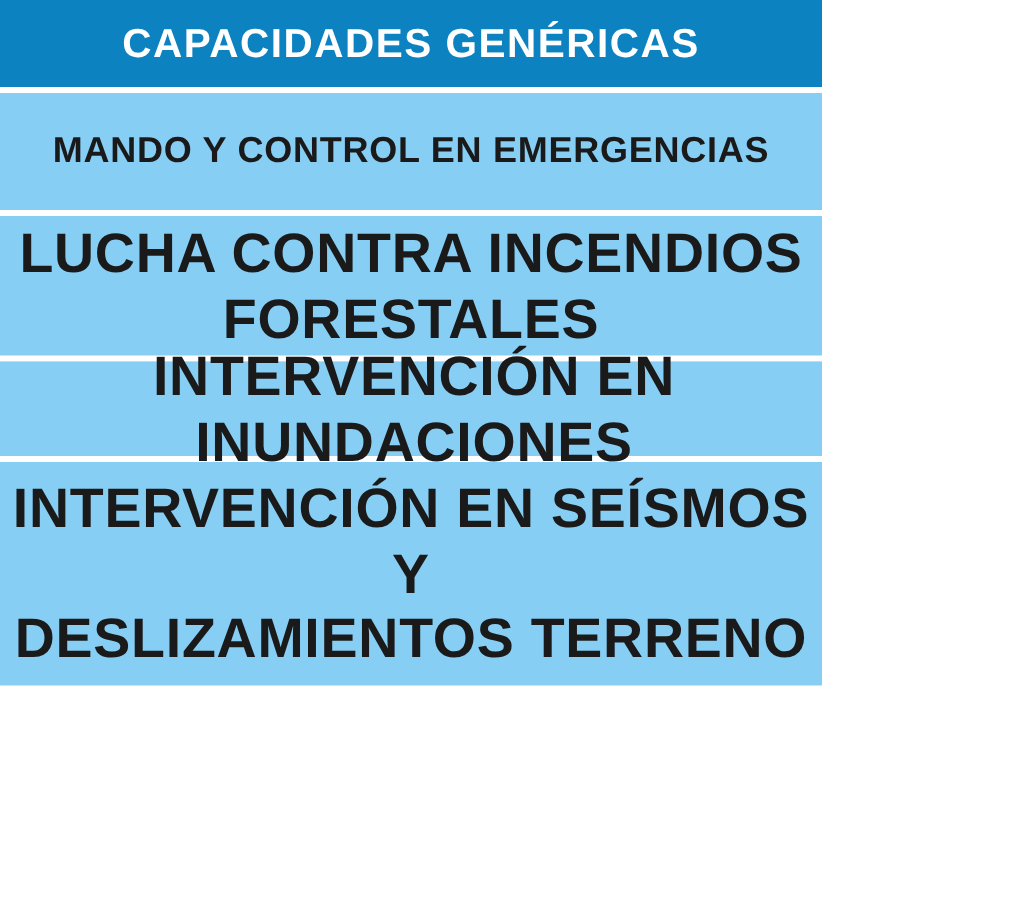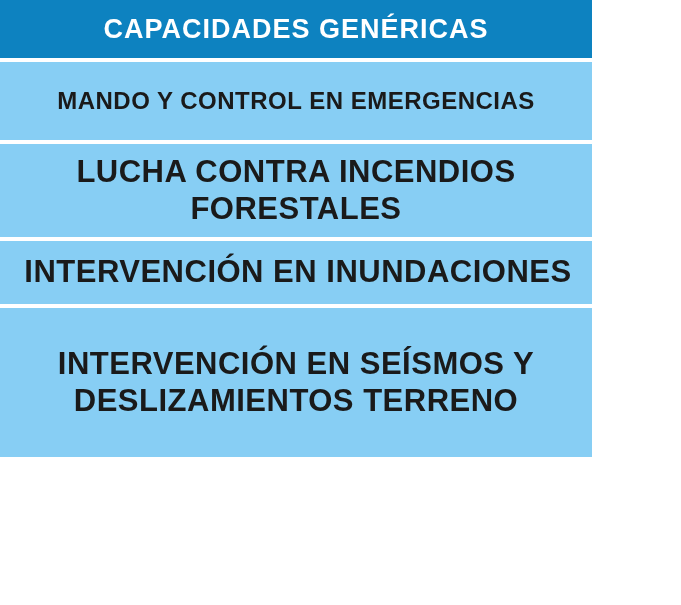--- a/index.html
+++ b/index.html
@@ -6,21 +6,21 @@
     margin: 0;
     padding: 0;
     background: #ffffff;
   }
   body {
     width: 681px;
     height: 605px;
     font-family: "Liberation Sans", sans-serif;
   }
   .table {
-    width: 592px;
+    width: 548px;
     height: 605px;
     box-sizing: border-box;
     display: flex;
     flex-direction: column;
     background: #ffffff;
   }
   .row {
     box-sizing: border-box;
     display: flex;
     align-items: center;
@@ -33,21 +33,21 @@
     font-weight: bold;
     font-size: 27px;
     letter-spacing: 1px;
     height: 62px;
     border-bottom: 4px solid #ffffff;
   }
   .body-row {
     background: #87cef4;
     color: #1a1a1a;
     font-weight: bold;
-    font-size: 31px;
+    font-size: 37px;
     letter-spacing: 0.5px;
     border-bottom: 4px solid #ffffff;
     line-height: 1.18;
     padding: 0 8px;
   }
   .body-row:last-child {
     border-bottom: none;
   }
   .r1 { height: 82px; font-size: 24px; }
   .r2 { height: 97px; }

